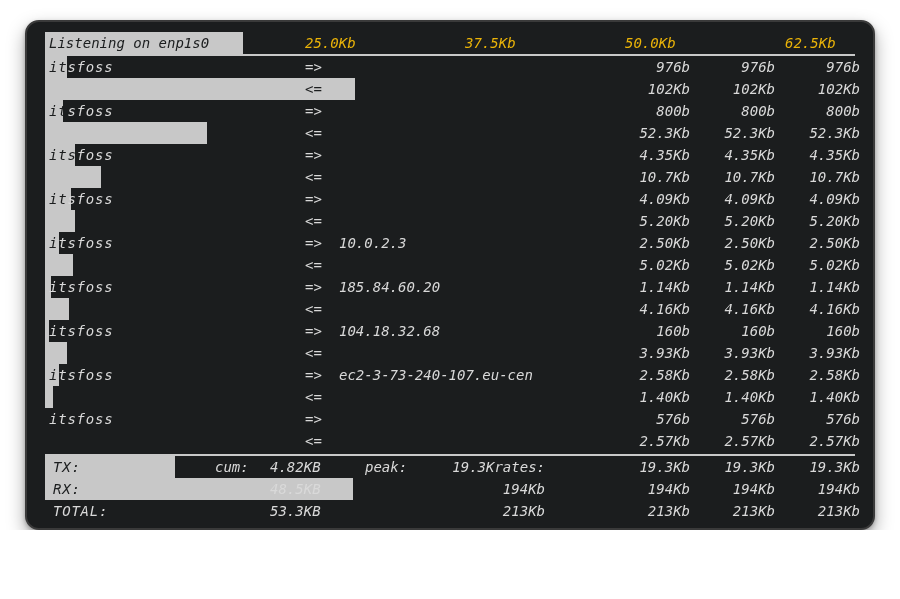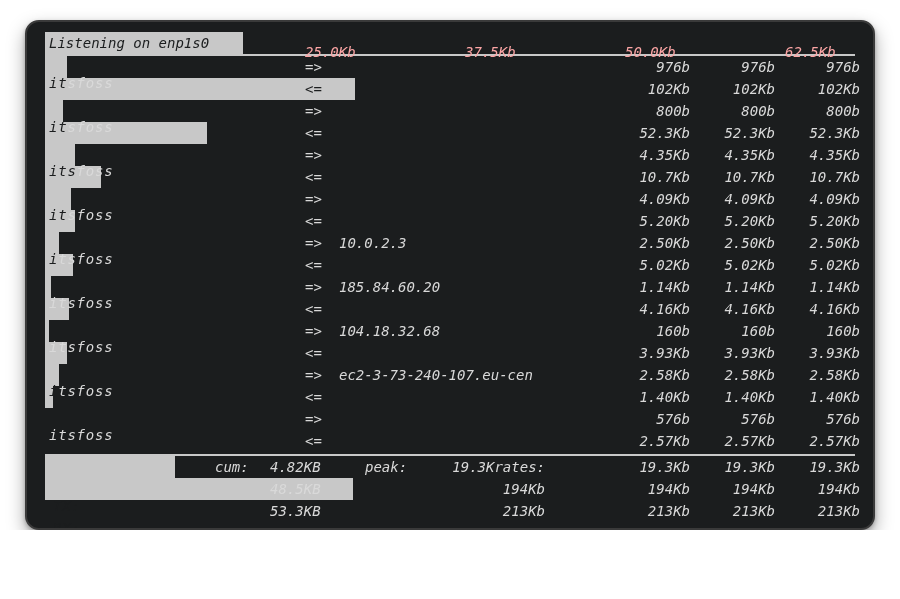--- a/index.html
+++ b/index.html
@@ -55,22 +55,22 @@
     height: 0;
   }
   span.char {
     display: inline-block;
     width: 9.2px;
     text-align: left;
     vertical-align: top;
   }
   .col-scale {
     position: absolute;
-    top: 9px;
-    color: #fca5a5;
+    top: 0;
+    color: #eab308;
   }
   .header .bar {
     background: #c8c8c8;
   }
   .header .txt {
     color: #1b1d1e;
     position: absolute;
     left: 0;
     top: 0;
     padding-left: 4px;
@@ -78,31 +78,31 @@
   .dark {
     color: #1b1d1e;
   }
   .light {
     color: #d9d9d9;
   }
   .arrow, .host, .remote, .v {
     position: absolute;
     top: 0;
   }
-  .host   { left: 4px;   width: 250px; margin-top: 16px; }
+  .host   { left: 4px;   width: 250px; }
   .arrow  { left: 260px; }
   .remote { left: 294px; width: 265px; overflow: hidden; }
   .v1 { left: 570px; width: 75px; text-align: right; }
   .v2 { left: 655px; width: 75px; text-align: right; }
   .v3 { left: 740px; width: 75px; text-align: right; }
   .scale1 { left: 260px; }
   .scale2 { left: 420px; text-align: right; }
   .scale3 { left: 580px; }
   .scale4 { left: 740px; }
-  .sumlbl { position:absolute; left:8px;margin-top:39px; }
+  .sumlbl { position:absolute; left:8px; }
   .sumcum { position:absolute; left:170px; }
   .sumcumv{ position:absolute; left:225px; width:70px; }
   .sumpk  { position:absolute; left:320px; }
   .sumpkv { position:absolute; left:395px; width:105px; text-align:right;}
   
 </style>
 </head>
 <body>
 
 <div class="frame">

